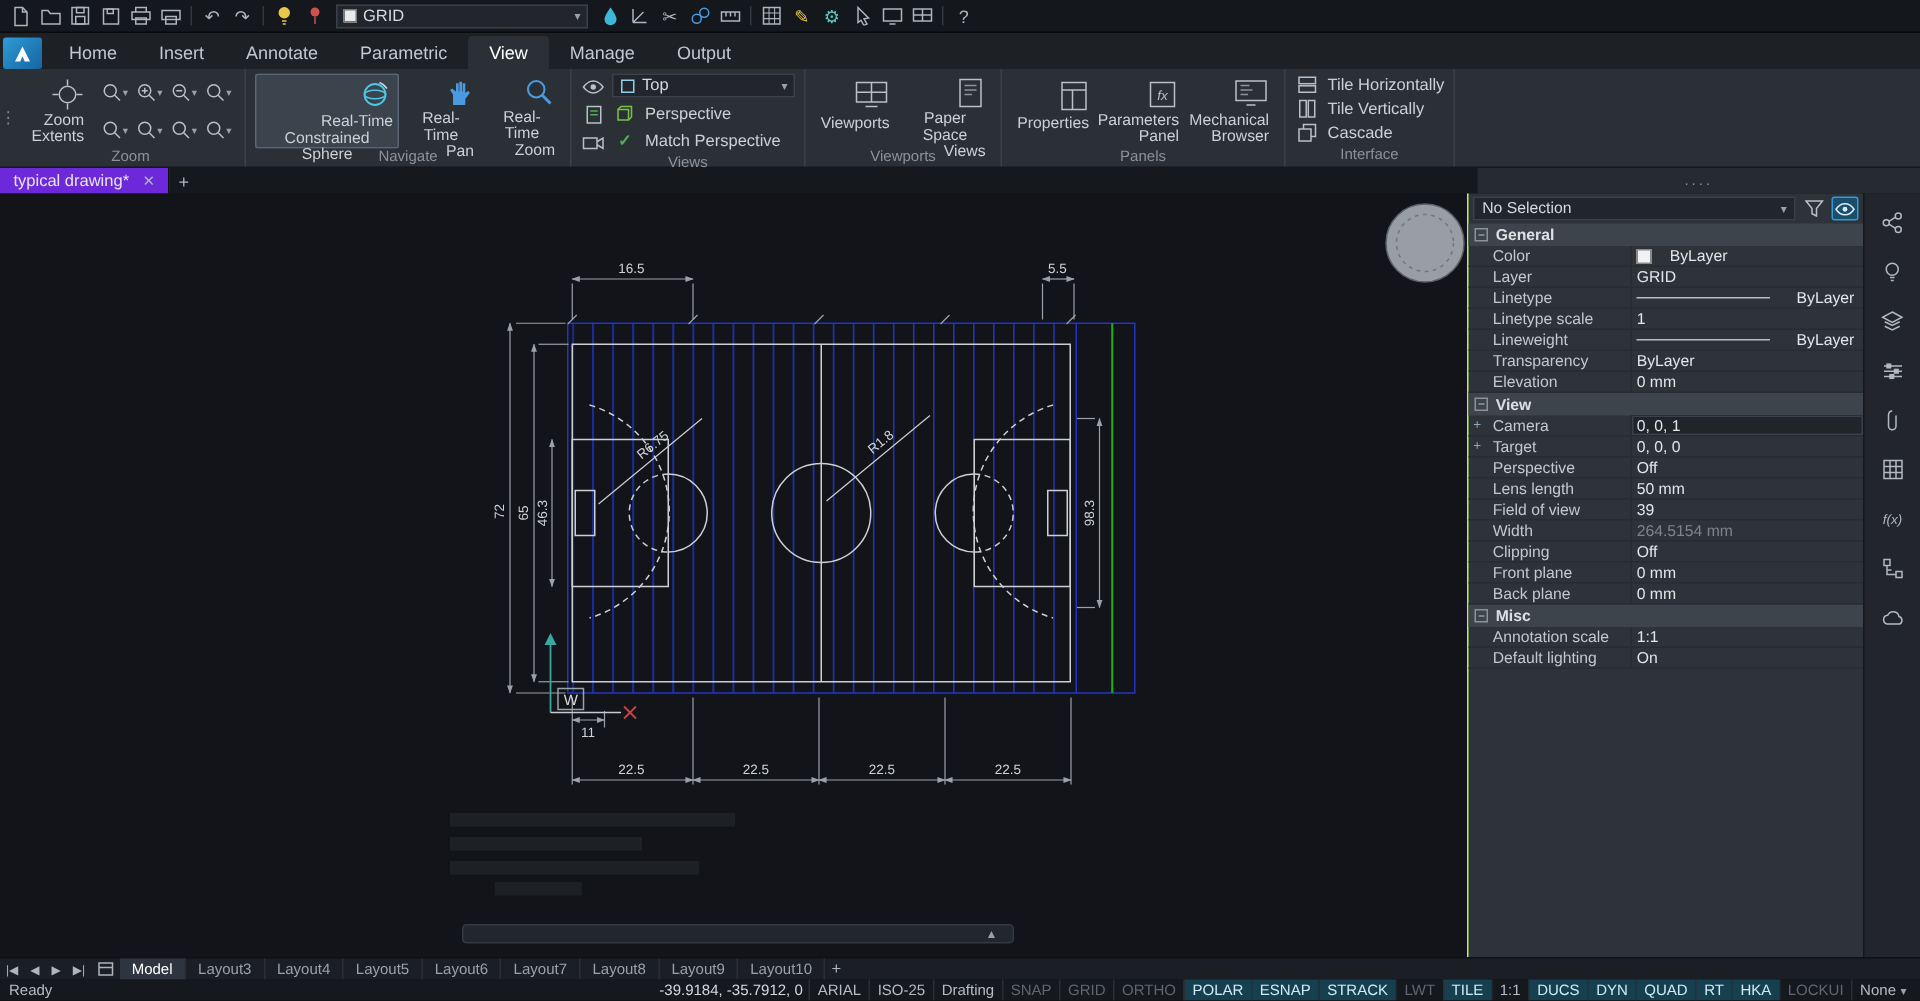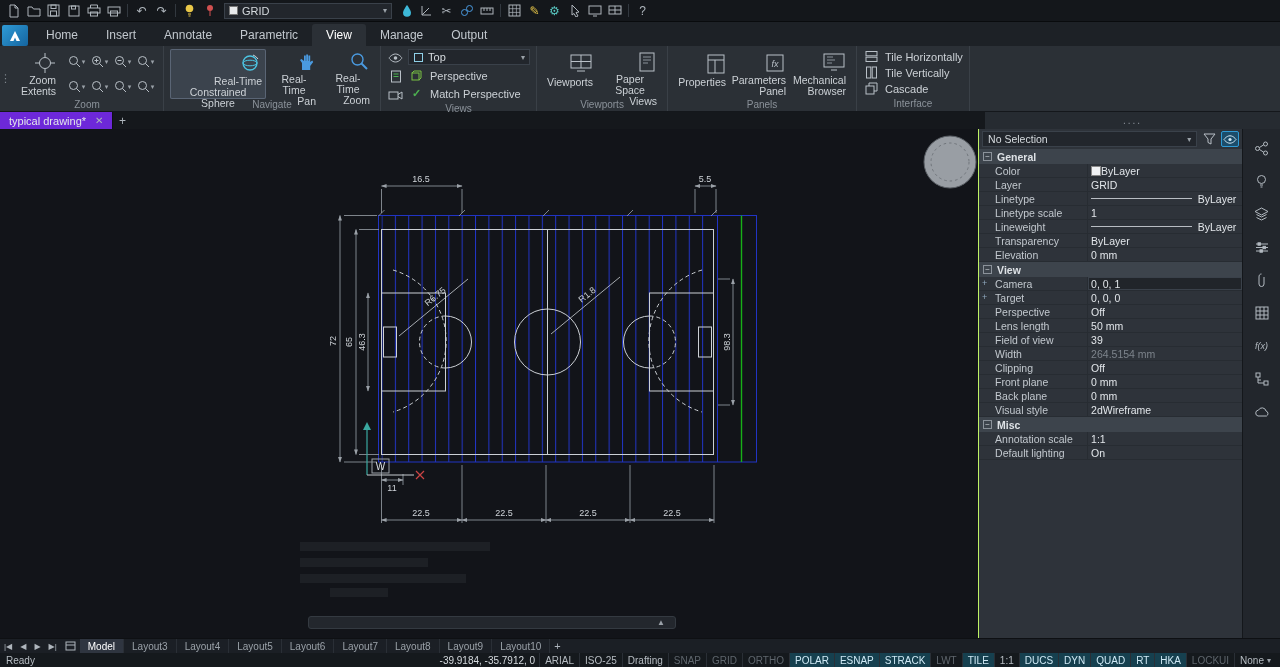--- a/index.html
+++ b/index.html
@@ -49,21 +49,21 @@
 
 .props{width:266px;background:#2e333a;display:flex;flex-direction:column;font-size:10.5px;border-left:1px solid #bef264}
 .phead{height:20px;display:flex;align-items:center;padding:2px 3px;gap:3px}
 .pcombo{flex:1;display:flex;align-items:center;background:#22262c;border:1px solid #3a414a;height:16px;padding:0 5px;color:#d5dade}
 .pico{width:18px;height:16px;display:flex;align-items:center;justify-content:center;color:#b9c0c7}
 .pico.eye{background:#1c4d6b;border:1px solid #2f9bd6;border-radius:2px;color:#d7ecf8}
 .psec{height:15px;background:#3d444c;display:flex;align-items:center;gap:5px;padding:0 4px;font-weight:bold;color:#dde1e5}
 .boxminus{width:9px;height:9px;border:1px solid #8b929a;font-size:8px;line-height:7px;text-align:center;color:#c9ced4;font-weight:normal}
 .prow{height:14px;display:flex;align-items:center;border-bottom:1px solid #272c32;position:relative}
 .plab{width:108px;padding-left:16px;color:#c2c8ce;white-space:nowrap;overflow:hidden}
-.pval{flex:1;display:flex;align-items:center;gap:0;padding:0 6px 0 3px;color:#e2e6ea;border-left:1px solid #272c32;height:100%}
+.pval{flex:1;display:flex;align-items:center;gap:12px;padding:0 6px 0 3px;color:#e2e6ea;border-left:1px solid #272c32;height:100%}
 .pval.dim{color:#7d848c}
 .pval .swatch{width:10px;height:10px;background:#f0f2f4;border:1px solid #888}
 .pval.lt{justify-content:flex-end}
 .ltline{flex:1;height:1px;background:#b8bdc3;margin-right:6px}
 .pval.field{background:#21252a;box-shadow:inset 0 0 0 1px #3a414a}
 .pgico{position:absolute;left:3px;top:1px;color:#8fa8bd;font-size:9px}
 
 .rail{width:38px;background:#22262c;border-left:1px solid #14171b;display:flex;flex-direction:column;align-items:center;padding-top:10px;gap:15px;color:#b2b9c0}
 .ri{width:18px;height:18px;display:flex;align-items:center;justify-content:center;font-size:9px;font-style:italic}
 
@@ -719,26 +719,20 @@
       <div class="prow">
           <span class="plab">Front plane</span>
           <span class="pval">
             <span>0 mm</span>
           </span>
         </div>
       <div class="prow">
           <span class="plab">Back plane</span>
           <span class="pval">
             <span>0 mm</span>
-          </span>
-        </div>
-      <div class="prow">
-          <span class="plab">Visual style</span>
-          <span class="pval">
-            <span>2dWireframe</span>
           </span>
         </div>
 
       <div class="psec">
           <span class="boxminus">−</span>
           <span>Misc</span>
         </div>
       <div class="prow">
           <span class="plab">Annotation scale</span>
           <span class="pval">

